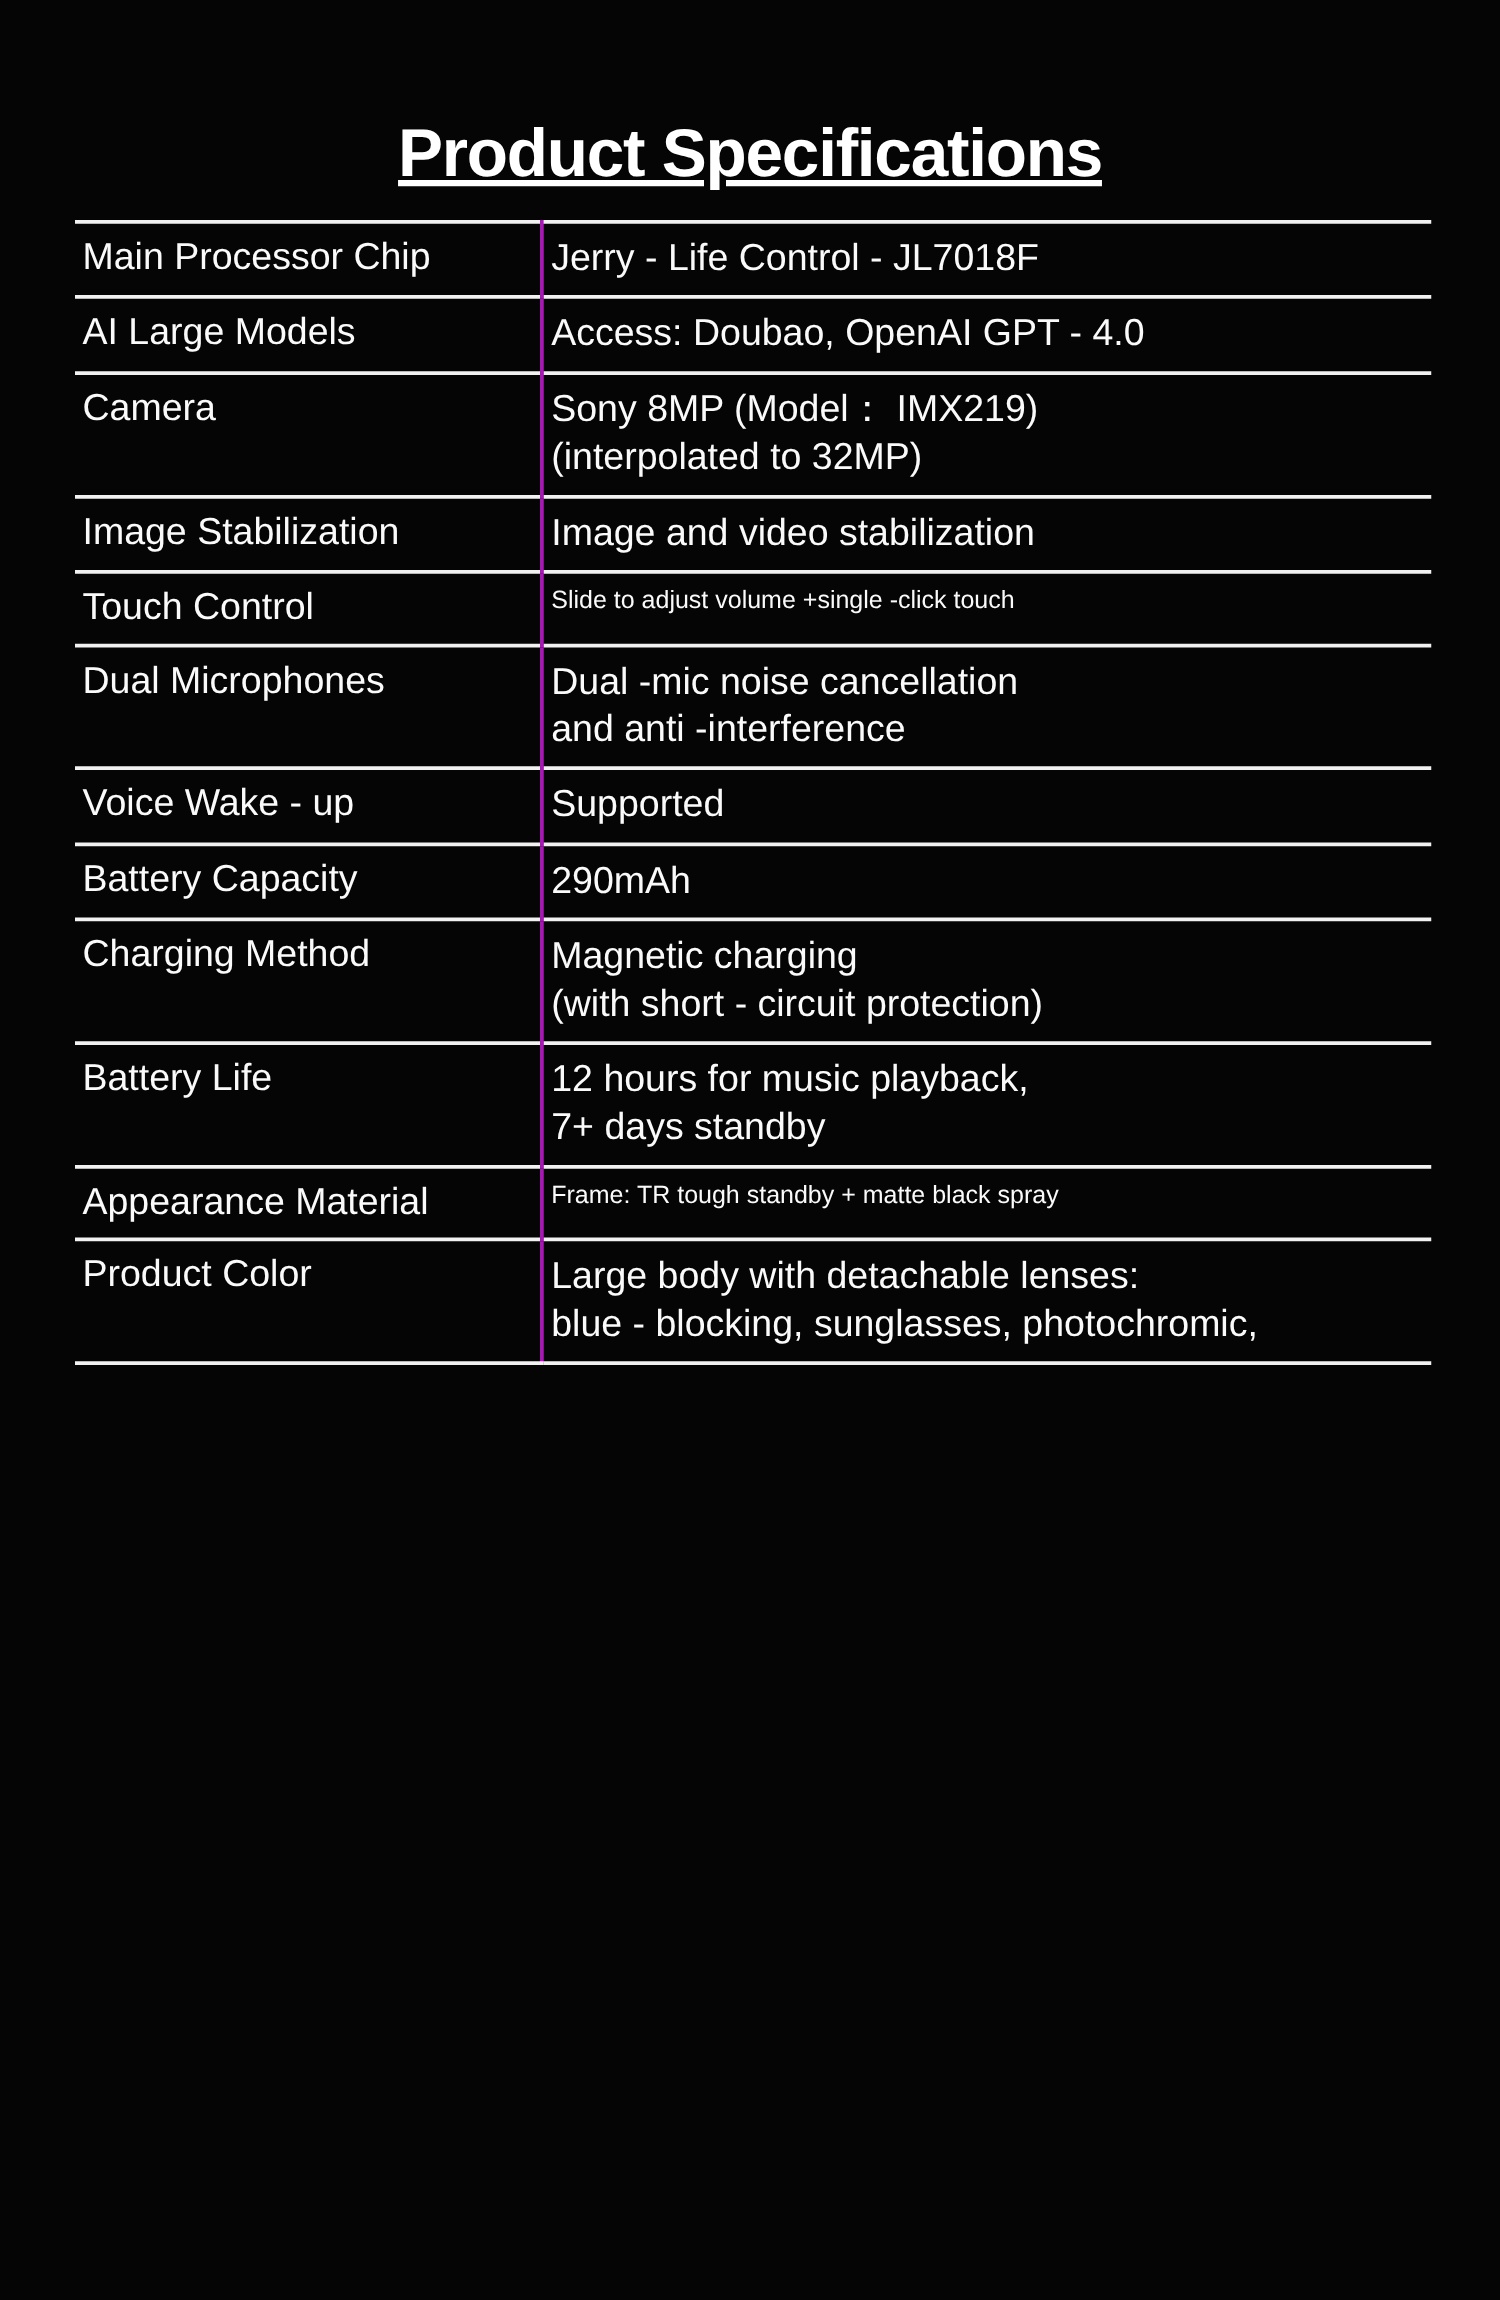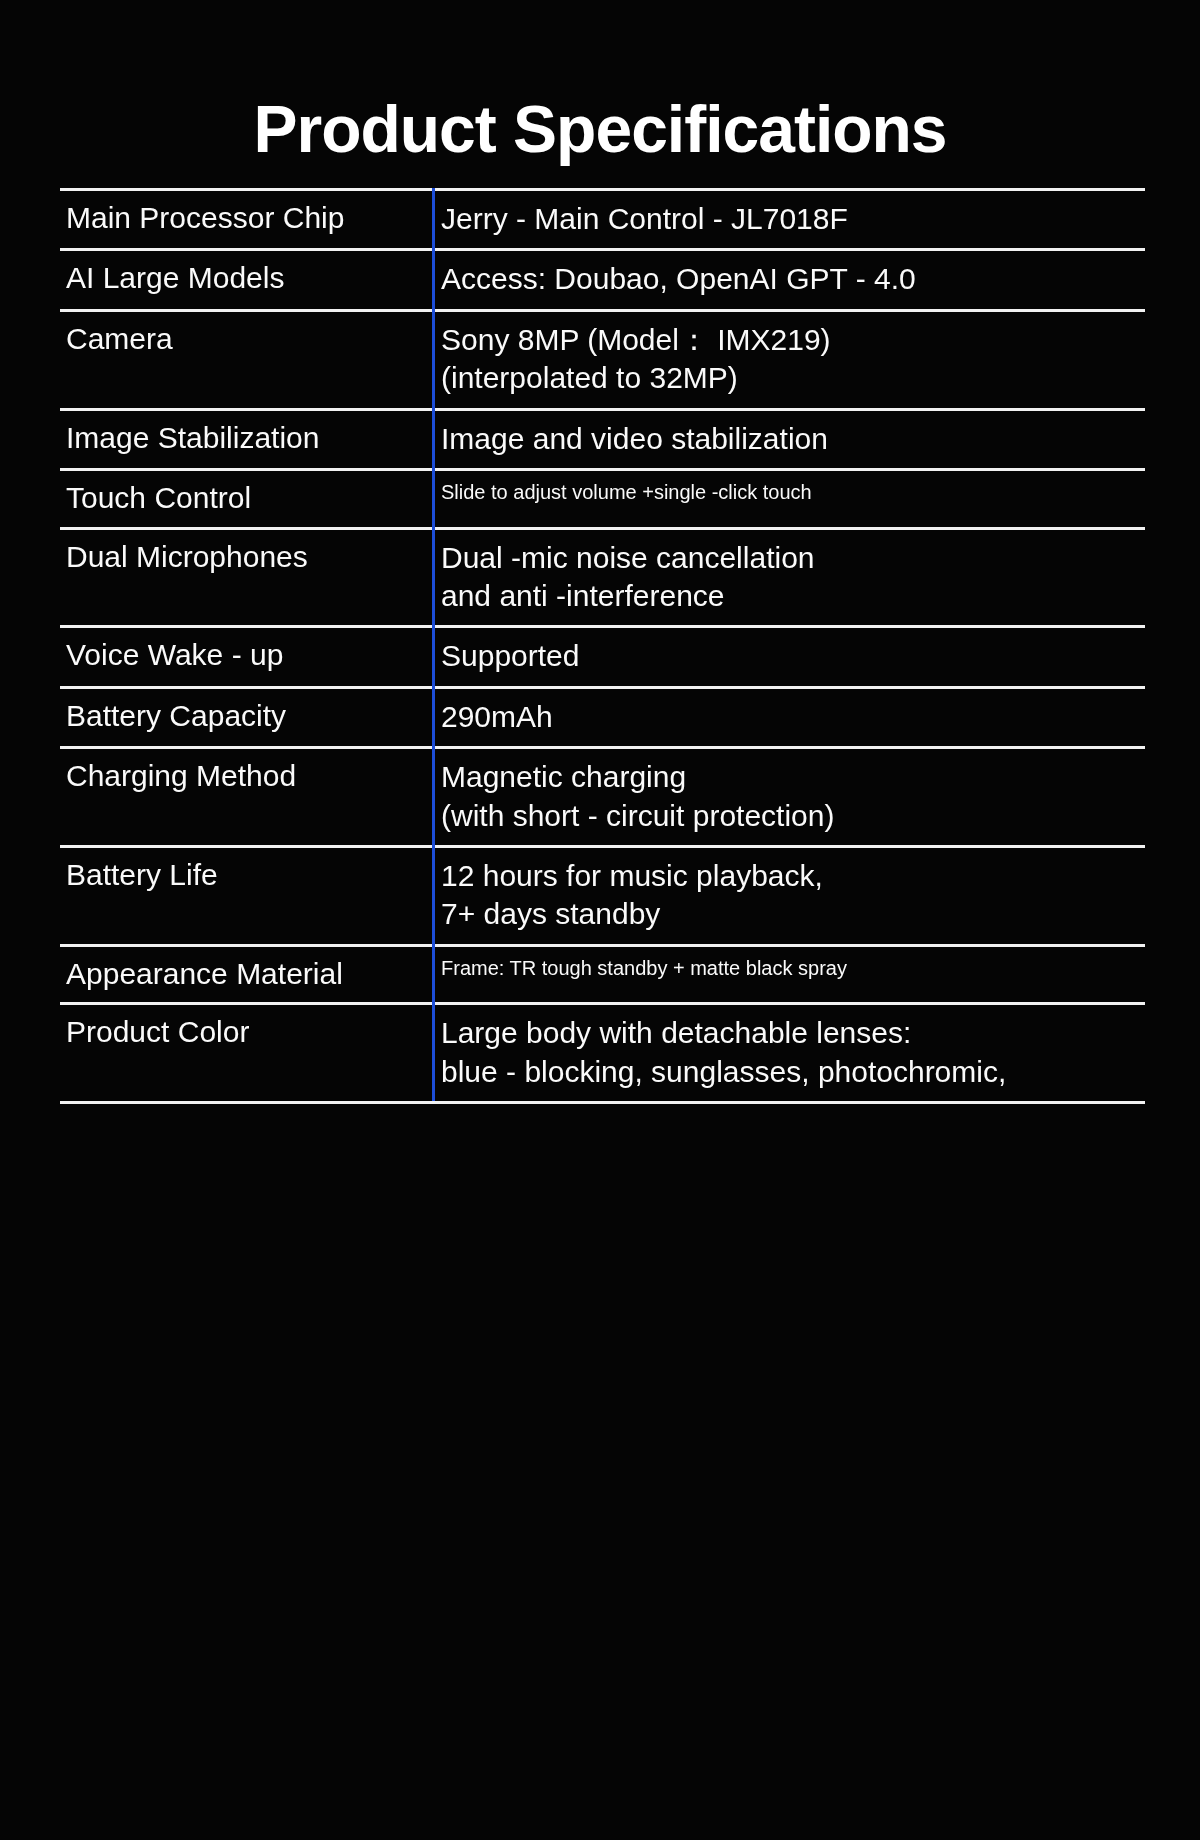--- a/index.html
+++ b/index.html
@@ -17,27 +17,28 @@
   .page {
     position: relative;
     width: 1200px;
     height: 1840px;
     background: #050505;
     box-sizing: border-box;
     padding: 0 60px;
   }
   .title {
     text-align: center;
-    font-size: 66px;
+    font-size: 54px;
     font-weight: bold;
     letter-spacing: -1px;
     line-height: 1.0;
     padding-top: 96px;
     padding-bottom: 26px;
     color: #ffffff;
+    text-decoration: underline;
   }
   table.spec-table {
     width: 1085px;
     margin: 0 auto;
     border-collapse: collapse;
     table-layout: fixed;
   }
   table.spec-table td {
     vertical-align: top;
     padding: 9px 6px 10px 6px;
@@ -45,21 +46,21 @@
     font-weight: 400;
   }
   table.spec-table tr:last-child td {
     border-bottom: 3px solid #f2f2f2;
   }
   td.label {
     width: 360px;
     font-size: 30px;
     line-height: 1.22;
     padding-left: 10px;
-    border-right: 3px solid #1d4ed8;
+    border-right: 3px solid #a21caf;
     color: #fafafa;
   }
   td.value {
     font-size: 30px;
     line-height: 1.28;
     padding-left: 24px;
     color: #fafafa;
   }
   td.value .line {
     display: block;
@@ -74,21 +75,21 @@
 
 <div class="page">
 
   <div class="title">Product Specifications</div>
 
   <table class="spec-table">
     <tbody>
         <tr>
           <td class="label">Main Processor Chip</td>
           <td class="value">
-            <span class="line">Jerry - Main Control - JL7018F</span>
+            <span class="line">Jerry - Life Control - JL7018F</span>
           </td>
         </tr>
         <tr>
           <td class="label">AI Large Models</td>
           <td class="value">
             <span class="line">Access: Doubao, OpenAI GPT - 4.0</span>
           </td>
         </tr>
         <tr>
           <td class="label">Camera</td>

